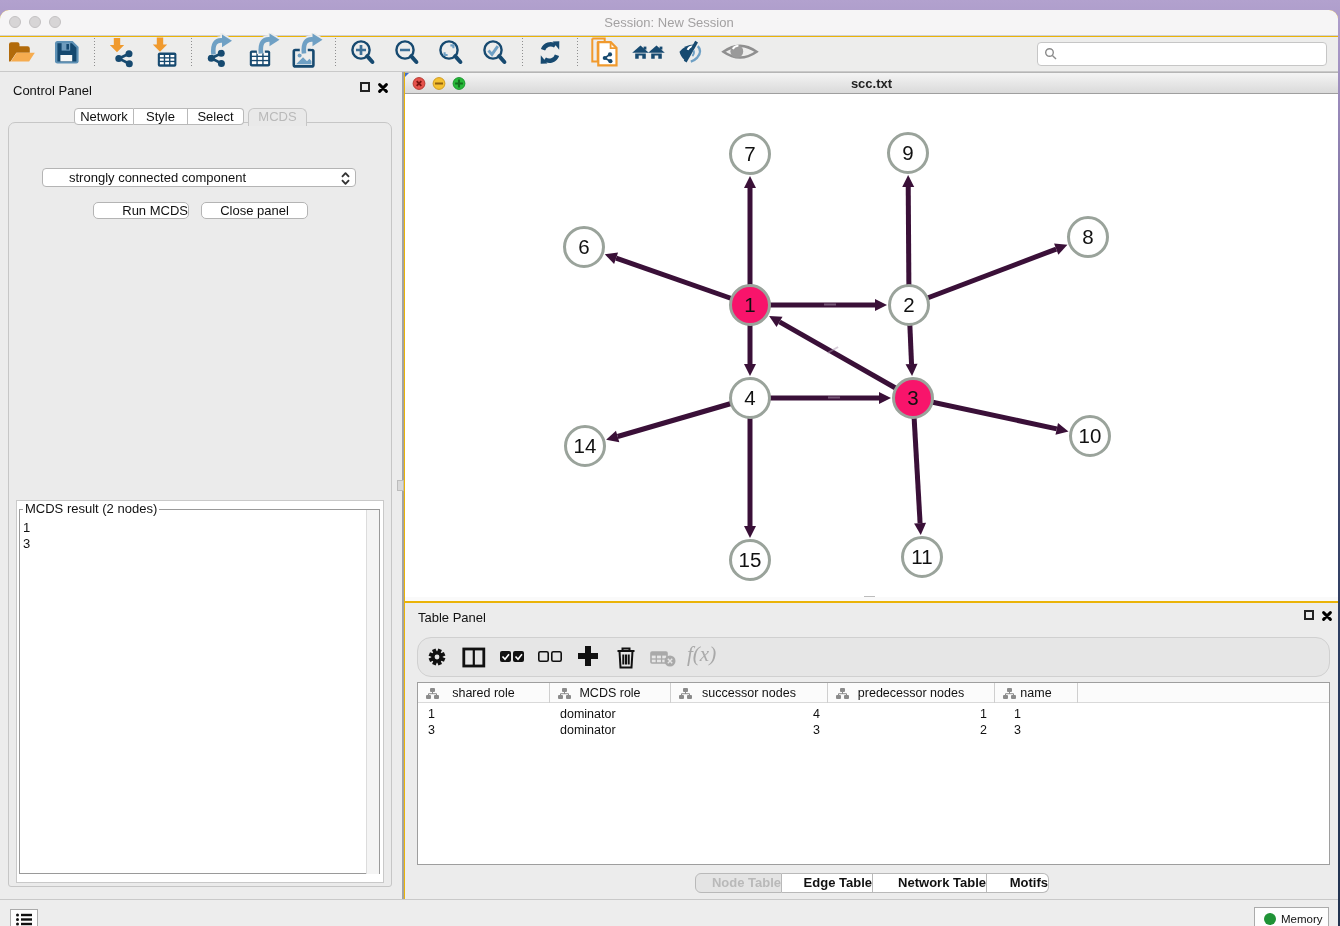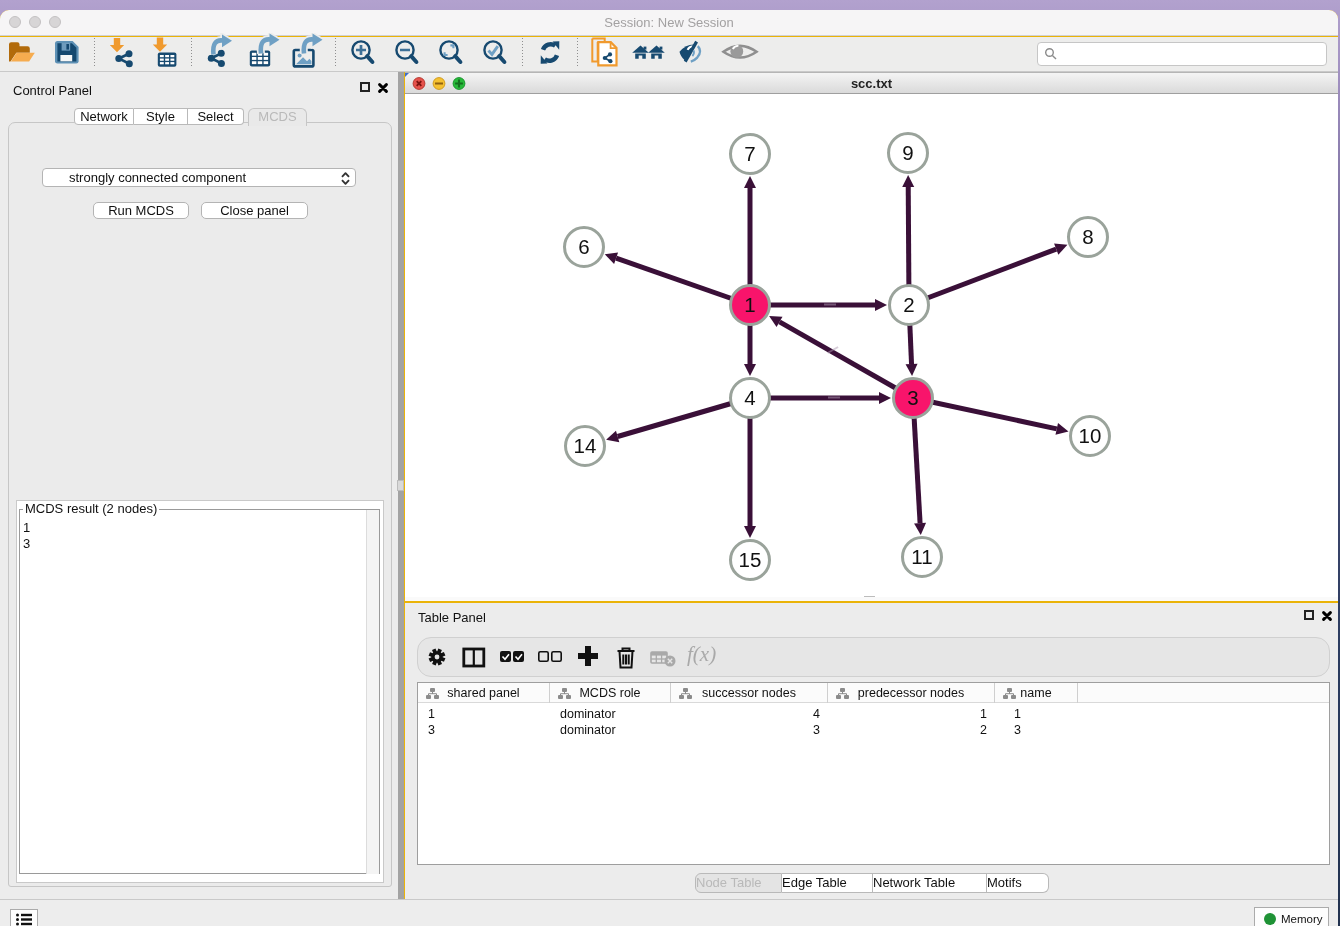--- a/index.html
+++ b/index.html
@@ -134,21 +134,21 @@
             <path d="M697.8 38.2 Q702.6 43.2 697.2 49.6 Q694.4 52.6 690.8 53.6" fill="none" stroke="#6fa0c4" stroke-width="2.4"></path>
             <path d="M693.6 42.4 Q694.8 45.4 692.4 48.2" fill="none" stroke="#6fa0c4" stroke-width="1.8"></path>
             <path d="M723.4 43.7 Q740 32 756.6 43.7 Q740 55.4 723.4 43.7 Z" fill="none" stroke="#8f8f8f" stroke-width="2.5"></path>
             <circle cx="736.8" cy="43.4" r="6.4" fill="#9a9a9a"></circle>
             <path d="M732.8 41 Q734.6 37.6 738.4 37.9" fill="none" stroke="#fff" stroke-width="1.9"></path>
           </g>
         </svg>
       </div>
     </div>
 
-  <div class="abs" style="left:0;top:62px;width:404px;height:829px;background:#ececec;border-right:6px solid #a3a3a3;">
+  <div class="abs" style="left:0;top:62px;width:404px;height:829px;background:#ececec;border-right:2px solid #a3a3a3;">
     <div class="abs" style="left:13px;top:11px;font-size:13px;color:#111;">Control Panel</div>
 
     <div class="abs" style="left:360px;top:10px;width:10px;height:10px;border:2px solid #222;"></div>
     <svg class="abs" style="left:378px;top:11px;" width="10" height="10" viewBox="0 0 10 10">
         <path d="M1.6 1.6 L8.4 8.4 M8.4 1.6 L1.6 8.4" stroke="#000" stroke-width="2.9" stroke-linecap="round"></path>
       </svg>
 
     <div class="abs" style="left:8px;top:50px;width:384px;height:765px;background:#ebebeb;border:1px solid #c6c6c6;border-radius:7px 7px 3px 3px;"></div>
 
     <div class="abs" style="left:74px;top:36px;height:17px;display:flex;font-size:13px;">
@@ -157,21 +157,21 @@
       <div style="width:56px;background:#fff;border:1px solid #b9b9b9;border-left:none;border-radius:0 4px 4px 0;text-align:center;line-height:15px;color:#111;">Select</div>
       <div style="width:59px;height:18px;background:#e9e9e9;border:1px solid #c6c6c6;margin-left:4px;border-radius:6px 6px 0 0;border-bottom:none;text-align:center;line-height:16px;color:#b9b9b9;">MCDS</div>
     </div>
 
     <div class="abs" style="left:42px;top:96px;width:314px;height:19px;background:#fff;border:1px solid #b4b4b4;border-radius:4px;font-size:13px;color:#111;line-height:17px;padding-left:26px;">strongly connected component
       <svg class="abs" style="right:4px;top:2px;" width="11" height="15" viewBox="0 0 11 15">
           <path d="M2 5.8 L5.5 2.2 L9 5.8" fill="none" stroke="#333" stroke-width="1.9" stroke-linejoin="round"></path>
           <path d="M2 9.2 L5.5 12.8 L9 9.2" fill="none" stroke="#333" stroke-width="1.9" stroke-linejoin="round"></path>
         </svg>
     </div>
-    <div class="abs" style="left:93px;top:130px;width:96px;height:17px;background:#fff;border:1px solid #b4b4b4;border-radius:5px;font-size:13px;color:#111;text-align:center;line-height:15px;">Run MCDS</div>
+    <div class="abs" style="left:93px;top:130px;width:96px;height:17px;background:#fff;border:1px solid #b4b4b4;border-radius:5px;font-size:13px;color:#111;text-align:right;line-height:15px;">Run MCDS</div>
     <div class="abs" style="left:201px;top:130px;width:107px;height:17px;background:#fff;border:1px solid #b4b4b4;border-radius:5px;font-size:13px;color:#111;text-align:center;line-height:15px;">Close panel</div>
 
     <div class="abs" style="left:16px;top:428px;width:368px;height:383px;background:#fff;border:1px solid #c9c9c9;padding-left:11px;">
       <div style="position:absolute;left:2px;top:8px;width:361px;height:365px;border:1px solid #9a9a9a;"></div>
       <div style="position:absolute;left:6px;top:0;background:#fff;padding:0 2px;font-size:13px;color:#111;">MCDS result (2 nodes)</div>
       <div style="position:absolute;left:6px;top:19px;font-size:13px;color:#111;line-height:16px;">1<br>3</div>
       <div style="position:absolute;left:349px;top:9px;width:13px;height:364px;background:#f4f4f4;border-left:1px solid #dcdcdc;"></div>
     </div>
 
     <div class="abs" style="left:397px;top:408px;width:7px;height:11px;background:#d9d9d9;border:1px solid #bcbcbc;"></div>
@@ -335,21 +335,21 @@
 
     <div class="abs" style="left:12px;top:79px;width:913px;height:183px;background:#fff;border:1px solid #9e9e9e;">
       <div id="thead" style="position:absolute;left:0;top:0;width:911px;height:20px;background:#fbfbfb;border-bottom:1px solid #d9d9d9;font-size:12.5px;color:#111;">
           <div style="position:absolute;left:0px;top:0;width:132px;height:20px;border-right:1px solid #cfcfcf;">
             <svg width="13" height="11" viewBox="0 0 13 11" style="position:absolute;left:8px;top:5px;">
               <rect x="4" y="0" width="5" height="4" rx="1" fill="#8b8b8b"></rect>
               <rect x="0" y="7" width="5" height="4" rx="1" fill="#8b8b8b"></rect>
               <rect x="8" y="7" width="5" height="4" rx="1" fill="#8b8b8b"></rect>
               <path d="M6.5 4 L6.5 6 M2.5 7 L2.5 5.7 L10.5 5.7 L10.5 7" stroke="#8b8b8b" fill="none" stroke-width="1"></path>
             </svg>
-            <div style="position:absolute;left:0;right:0;top:3px;text-align:center;">shared panel</div>
+            <div style="position:absolute;left:0;right:0;top:3px;text-align:center;">shared role</div>
           </div>
           <div style="position:absolute;left:132px;top:0;width:121px;height:20px;border-right:1px solid #cfcfcf;">
             <svg width="13" height="11" viewBox="0 0 13 11" style="position:absolute;left:8px;top:5px;">
               <rect x="4" y="0" width="5" height="4" rx="1" fill="#8b8b8b"></rect>
               <rect x="0" y="7" width="5" height="4" rx="1" fill="#8b8b8b"></rect>
               <rect x="8" y="7" width="5" height="4" rx="1" fill="#8b8b8b"></rect>
               <path d="M6.5 4 L6.5 6 M2.5 7 L2.5 5.7 L10.5 5.7 L10.5 7" stroke="#8b8b8b" fill="none" stroke-width="1"></path>
             </svg>
             <div style="position:absolute;left:0;right:0;top:3px;text-align:center;">MCDS role</div>
           </div>
@@ -388,21 +388,21 @@
           <div style="position:absolute;left:410px;top:4px;width:159px;text-align:right;">1</div>
           <div style="position:absolute;left:596px;top:4px;">1</div>
           <div style="position:absolute;left:10px;top:20px;">3</div>
           <div style="position:absolute;left:142px;top:20px;">dominator</div>
           <div style="position:absolute;left:253px;top:20px;width:149px;text-align:right;">3</div>
           <div style="position:absolute;left:410px;top:20px;width:159px;text-align:right;">2</div>
           <div style="position:absolute;left:596px;top:20px;">3</div>
         </div>
     </div>
 
-    <div class="abs" style="left:290px;top:270px;height:20px;display:flex;font-size:13px;font-weight:normal;color:#111;text-align:left;border-radius:9px;">
+    <div class="abs" style="left:290px;top:270px;height:20px;display:flex;font-size:13px;font-weight:bold;color:#111;text-align:right;border-radius:9px;">
       <div style="width:87px;background:#e4e4e4;border:1px solid #b9b9b9;border-radius:6px 0 0 6px;line-height:18px;color:#b9b9b9;">Node Table</div>
       <div style="width:91px;background:#fff;border:1px solid #b9b9b9;border-left:none;line-height:18px;">Edge Table</div>
       <div style="width:114px;background:#fff;border:1px solid #b9b9b9;border-left:none;line-height:18px;">Network Table</div>
       <div style="width:62px;background:#fff;border:1px solid #b9b9b9;border-left:none;border-radius:0 6px 6px 0;line-height:18px;">Motifs</div>
     </div>
   </div>
 
   <div class="abs" style="left:0;top:889px;width:1338px;height:35px;background:#ededed;border-top:1px solid #c9c9c9;">
     <div class="abs" style="left:10px;top:9px;width:28px;height:21px;background:#fdfdfd;border:1px solid #ababab;">
       <svg width="16" height="13" viewBox="0 0 16 13" style="position:absolute;left:5px;top:3px;">

